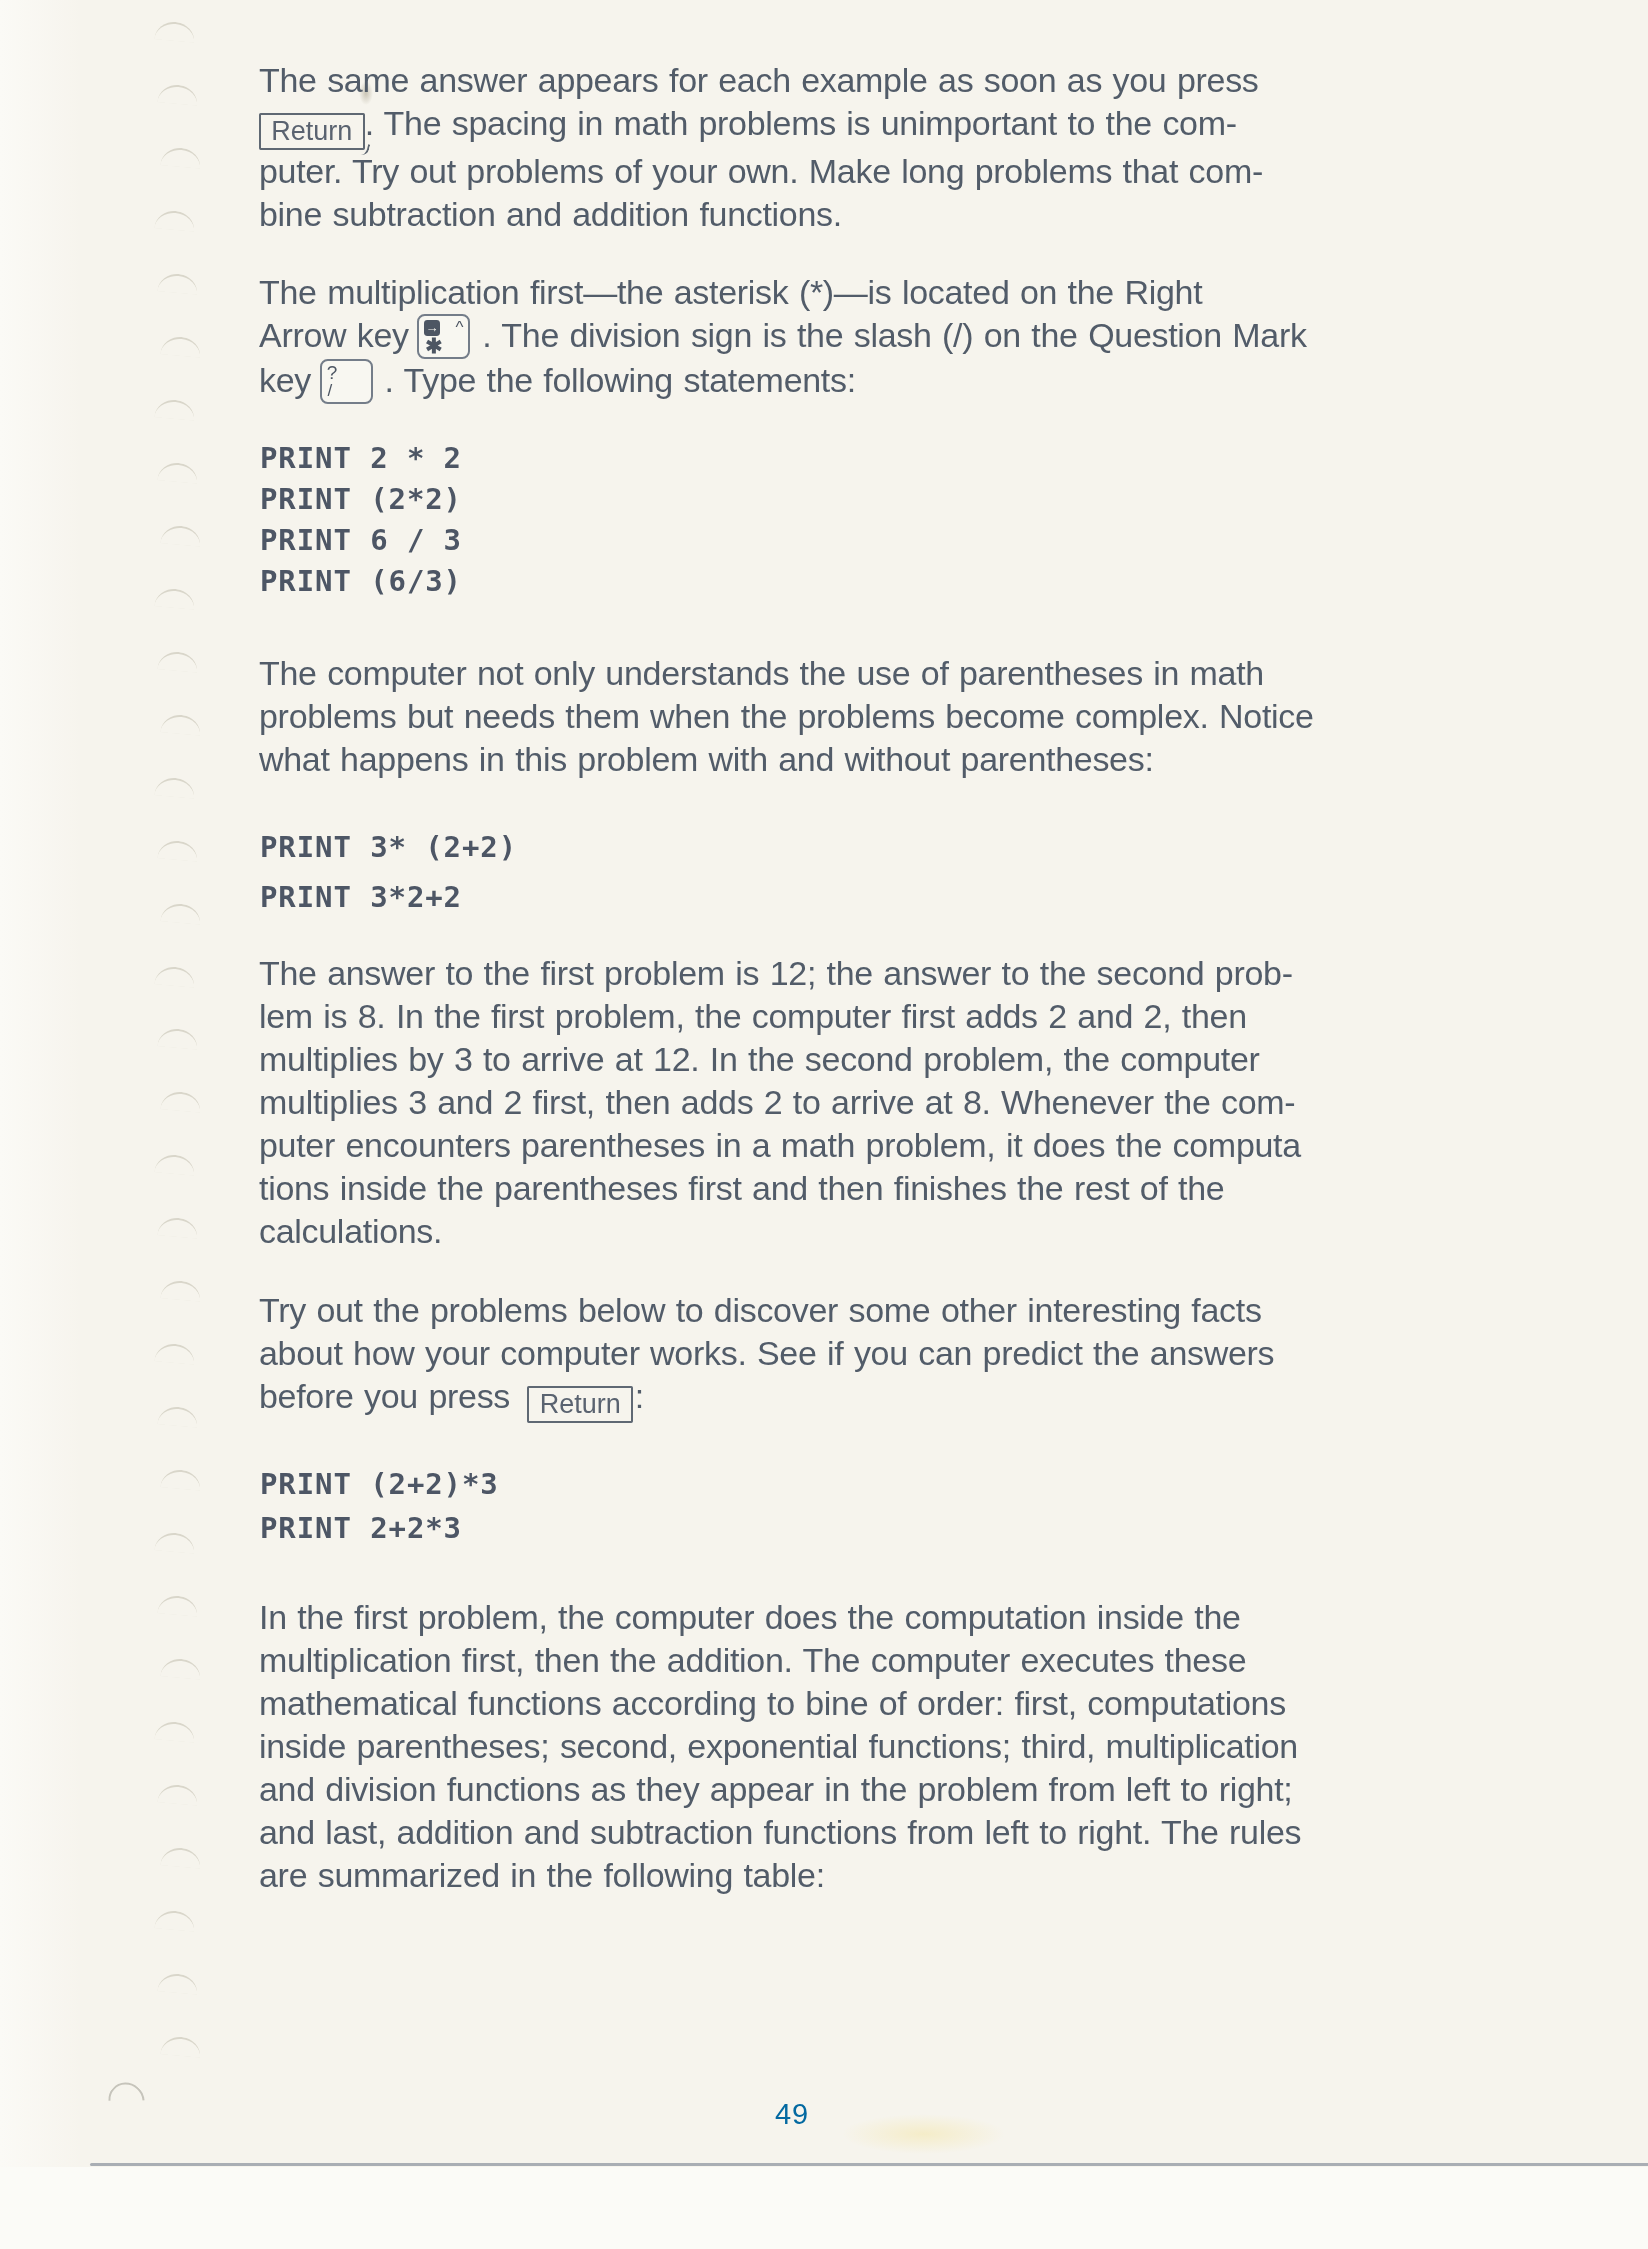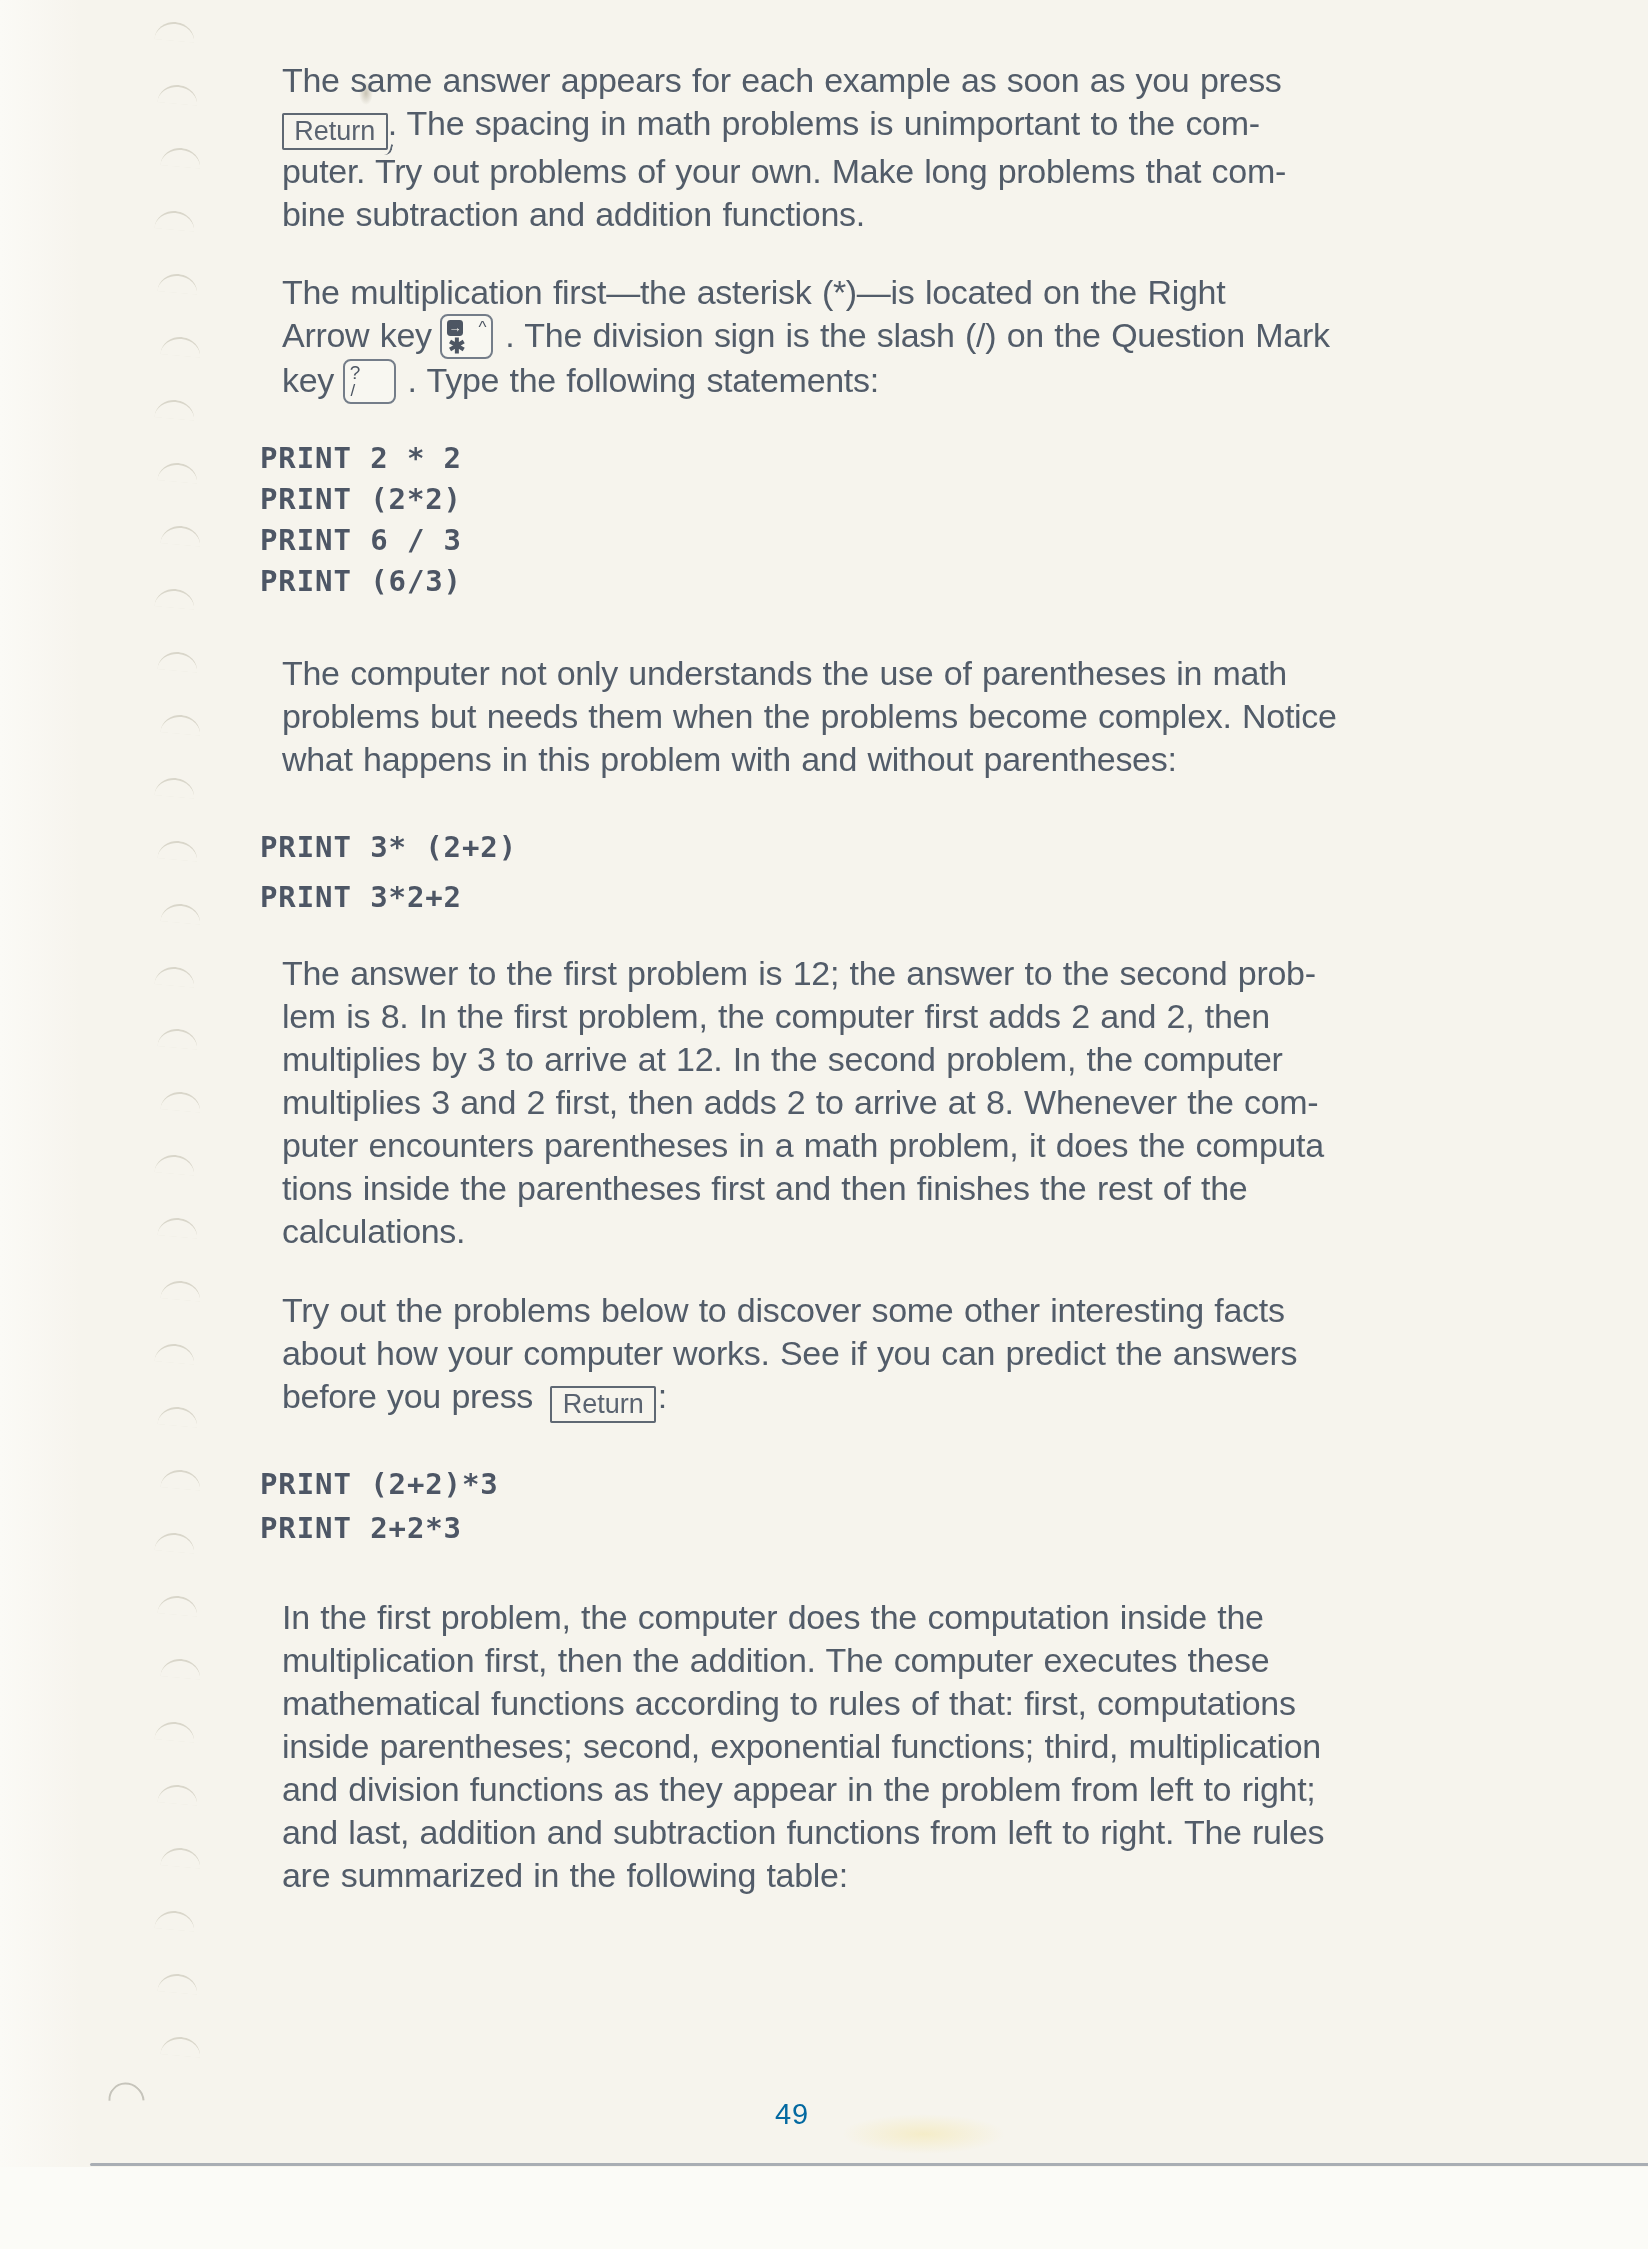--- a/index.html
+++ b/index.html
@@ -28,21 +28,21 @@
     transform:rotate(42deg);}
 
   
   .smudge-ink{position:absolute;left:359px;top:81px;width:13.7px;height:24px;border-radius:50%;
     background:radial-gradient(closest-side,rgba(186,180,162,.75),rgba(186,180,162,0));}
   .smudge-yellow{position:absolute;left:842px;top:2114px;width:163px;height:40px;border-radius:50%;
     background:radial-gradient(closest-side,rgba(243,227,156,.45),rgba(243,227,156,0));}
 
   .para{position:absolute;left:259px;font-size:34px;line-height:43px;
     letter-spacing:-0.3px;word-spacing:1.3px;}
-  .tline{white-space:nowrap;margin-left:23px;}
+  .tline{white-space:nowrap;}
 
   .codeblock{position:absolute;left:260px;}
   .cline{font-family:"DejaVu Sans Mono", monospace;font-weight:700;
     font-size:29px;line-height:41px;letter-spacing:0.9px;color:#4d5665;white-space:nowrap;}
 
   
   .retbox{display:inline-block;border:2.6px solid #5f6873;border-radius:1.7px;
     padding:0 10.3px;font-size:27px;line-height:33px;color:#5a6370;
     vertical-align:-5.2px;letter-spacing:0;}
   .retbox.tail{position:relative;}
@@ -161,21 +161,21 @@
 </div>
 
 <div class="codeblock" style="top:1464px">
   <div class="cline" style="margin-bottom:3.4px">PRINT (2+2)*3</div>
   <div class="cline">PRINT 2+2*3</div>
 </div>
 
 <div class="para" style="top:1596px">
   <div class="tline"><span>In the first problem, the computer does the computation inside the</span></div>
   <div class="tline"><span>multiplication first, then the addition. The computer executes these</span></div>
-  <div class="tline"><span>mathematical functions according to rules of that: first, computations</span></div>
+  <div class="tline"><span>mathematical functions according to bine of order: first, computations</span></div>
   <div class="tline"><span>inside parentheses; second, exponential functions; third, multiplication</span></div>
   <div class="tline"><span>and division functions as they appear in the problem from left to right;</span></div>
   <div class="tline"><span>and last, addition and subtraction functions from left to right. The rules</span></div>
   <div class="tline"><span>are summarized in the following table:</span></div>
 </div>
 
 <div class="pageno">49</div>
 
 <div class="bottom-line"></div>
 <div class="below-page"></div>

